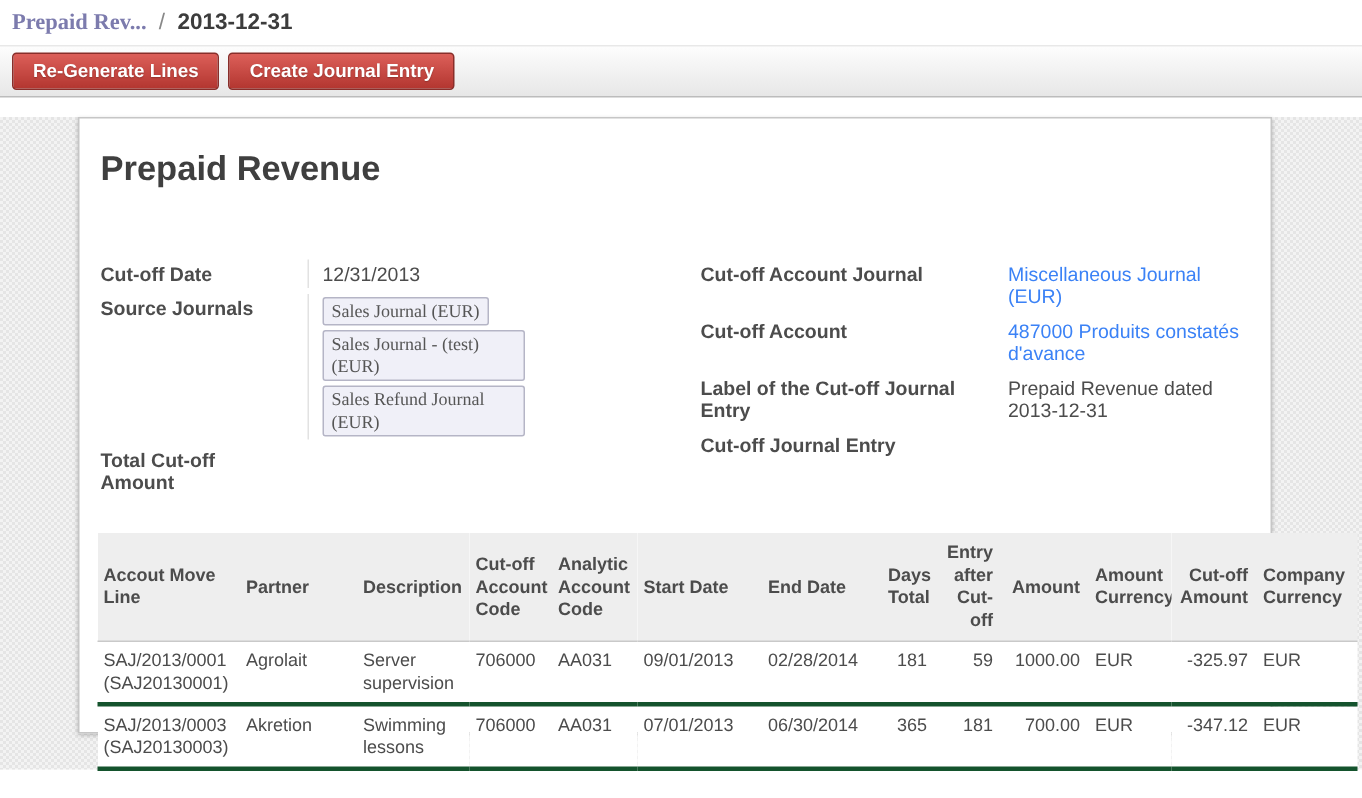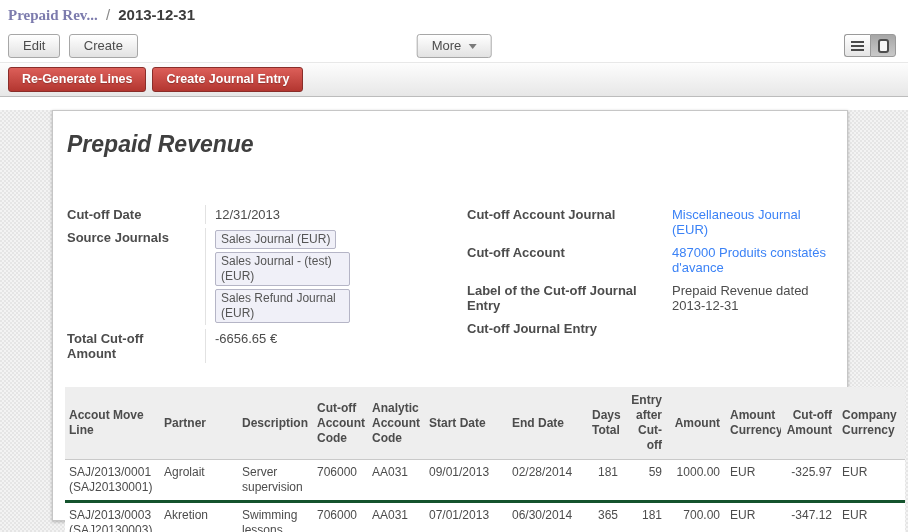--- a/index.html
+++ b/index.html
@@ -54,68 +54,53 @@
   .content { height:435px; background-color:#f3f3f3;
     background-image:
       linear-gradient(45deg,#e5e5e5 25%,transparent 25%,transparent 75%,#e5e5e5 75%),
       linear-gradient(45deg,#e5e5e5 25%,transparent 25%,transparent 75%,#e5e5e5 75%);
     background-size:4px 4px; background-position:0 0,2px 2px; }
 
   
   .sheet { width:796px; height:411px; margin:13px 0 0 52px; background:#fff;
     border:1px solid #c6c6c6; box-shadow:0 1px 3px rgba(0,0,0,0.25);
     padding:14px 12px 10px 12px; }
-  .sheet-title { font-size:23px; font-weight:bold; color:#3f3f3f; margin:6px 0 20px 2px;font-style:italic; }
+  .sheet-title { font-size:23px; font-weight:bold; color:#3f3f3f; margin:6px 0 20px 2px; }
 
   .field-groups { display:flex; }
   .group { display:grid; row-gap:4px; align-content:start;margin-top:27px; }
   .group-left  { width:400px; grid-template-columns:140px 1fr; }
   .group-right { flex:1; grid-template-columns:198px 1fr; }
   .f-label { font-size:13px; font-weight:bold; color:#4c4c4c; padding:2px 10px 2px 2px; }
   .f-value { font-size:13px; color:#4c4c4c; padding:2px 0 2px 9px; }
   .group-left .f-value { border-left:1px solid #e2e2e2; }
   .f-link { color:#3b82f6; cursor:pointer; }
   .tags { display:flex; flex-wrap:wrap; gap:3px; width:242px; }
   .tag { font-size:12px; color:#555; background:#f0f0f8; border:1px solid #b5b5c6;
-    border-radius:2px; padding:1px 5px; line-height:1.25; max-width:135px; }
+    border-radius:2px; padding:1px 5px; line-height:1.25; max-width:135px;font-family:Liberation Serif, serif; }
 
   
   .list-wrap { margin-top:24px; }
   table.o2m { width:840px; table-layout:fixed; border-collapse:collapse; font-size:12px; }
   th,td { box-sizing:border-box; vertical-align:top; padding:5px 6px 5px 4px;
     line-height:1.25; overflow:hidden; }
   thead th { background:#eeeeee; font-weight:bold; color:#4c4c4c; text-align:left;
     vertical-align:middle; border-bottom:1px solid #c9c9c9; padding-top:6px; padding-bottom:6px; }
   tbody tr { background:#fff; border-bottom:3px solid #14532d; cursor:pointer; }
   .num { text-align:right; }
 </style>
 </head>
 <body>
 
 <div class="topbar">
   <div class="breadcrumb-row">
     <span class="crumb-link">Prepaid Rev...</span>
     <span class="crumb-sep">/</span>
     <span class="crumb-current">2013-12-31</span>
   </div>
-  <div class="toolbar-row">
-    <button class="btn">Edit</button>
-    <button class="btn">Create</button>
-    <div class="more-wrap">
-      <button class="btn"><span>More</span><span class="caret-down"></span></button>
-    </div>
-    <div class="view-switcher">
-      <div class="vs-btn">
-        <span class="icon-list-lines"></span>
-      </div>
-      <div class="vs-btn active">
-        <span class="icon-form-rect"></span>
-      </div>
-    </div>
-  </div>
 </div>
 
 <div class="action-bar">
   <button class="btn-red">Re-Generate Lines</button>
   <button class="btn-red">Create Journal Entry</button>
 </div>
 
 <div class="content">
   <div class="sheet">
     <div class="sheet-title">Prepaid Revenue</div>
@@ -129,21 +114,20 @@
         <div class="f-label">Source Journals</div>
         <div class="f-value">
           <div class="tags">
             <span class="tag">Sales Journal (EUR)</span>
             <span class="tag">Sales Journal - (test) (EUR)</span>
             <span class="tag">Sales Refund Journal (EUR)</span>
           </div>
         </div>
 
         <div class="f-label">Total Cut-off Amount</div>
-        <div class="f-value">-6656.65 €</div>
       </div>
 
       <div class="group group-right">
         <div class="f-label">Cut-off Account Journal</div>
         <div class="f-value"><span class="f-link">Miscellaneous Journal (EUR)</span></div>
 
         <div class="f-label">Cut-off Account</div>
         <div class="f-value"><span class="f-link">487000 Produits constatés d'avance</span></div>
 
         <div class="f-label">Label of the Cut-off Journal Entry</div>

